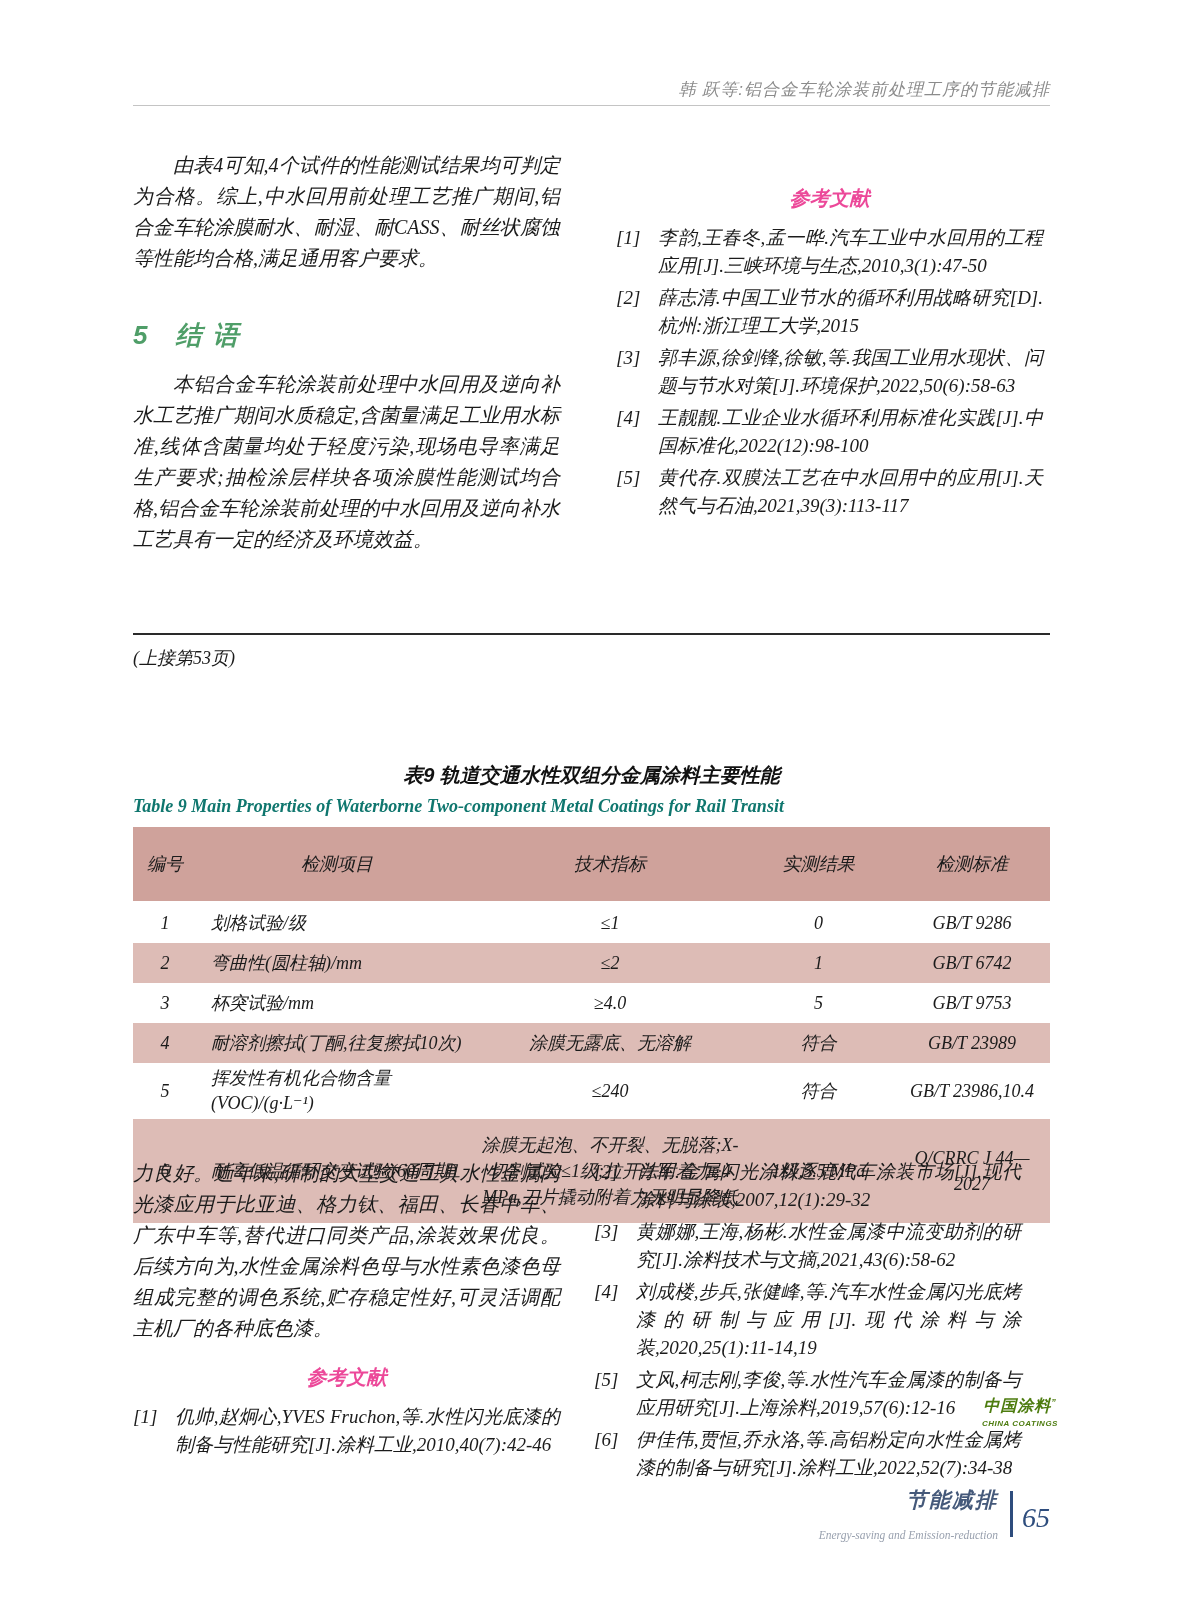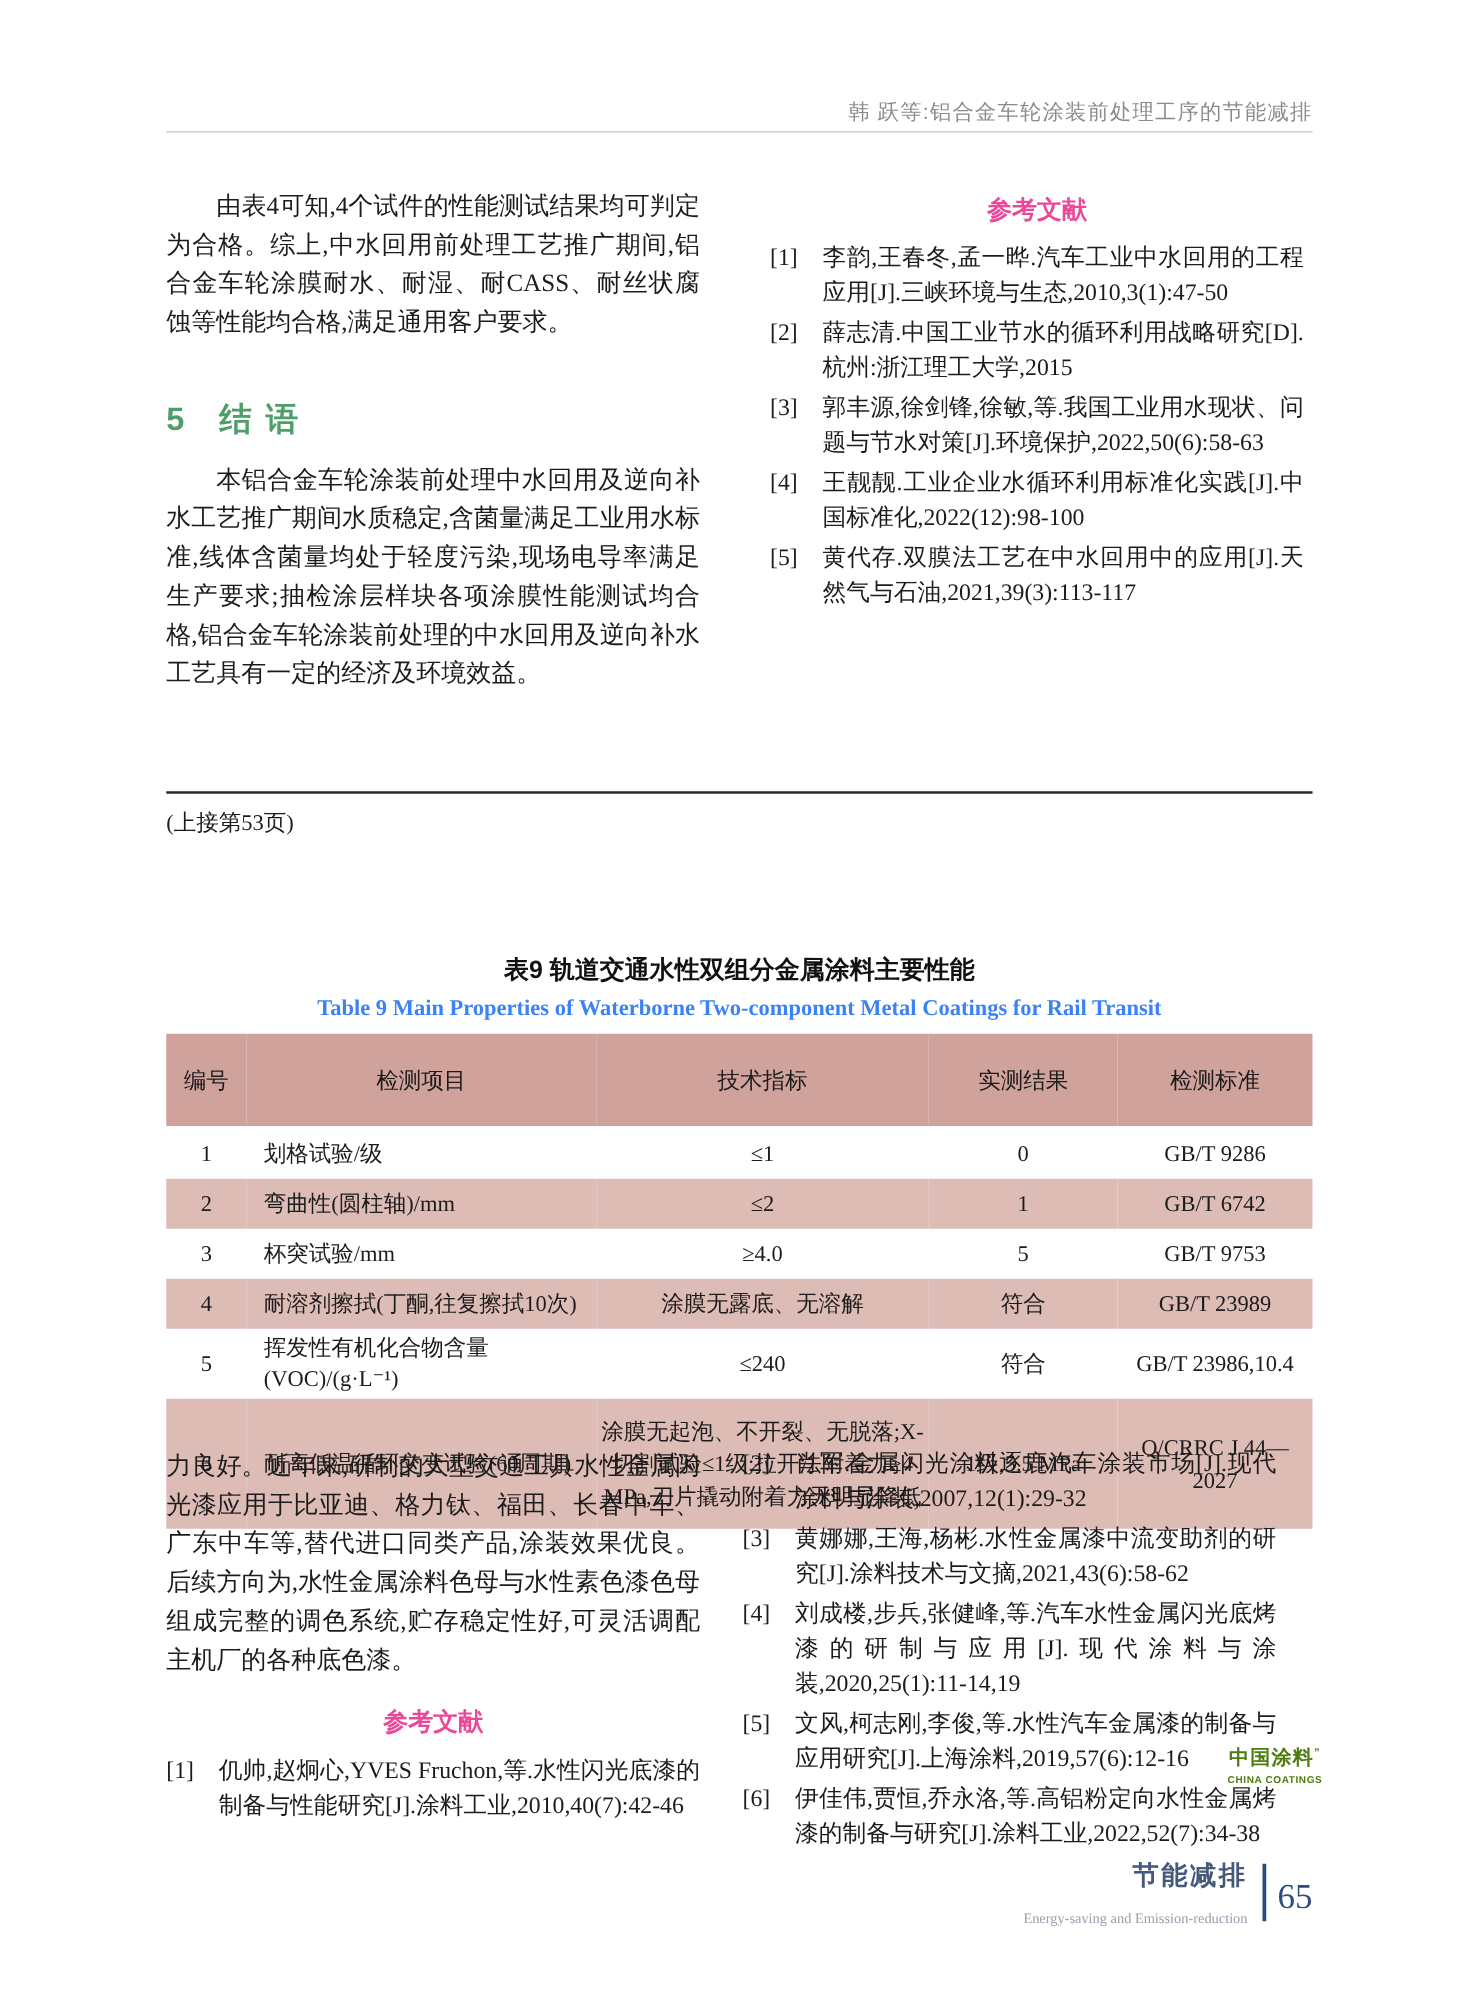--- a/index.html
+++ b/index.html
@@ -1,27 +1,27 @@
 <!DOCTYPE html>
 <html><head>
 <meta charset="utf-8">
 <style>
   html,body{margin:0;padding:0;background:#ffffff;}
   .page{
     position:relative;width:1187px;height:1600px;background:#ffffff;
-    font-family:"Liberation Serif","DejaVu Serif",serif;color:#1b1b1b;overflow:hidden;
+    font-family:"Liberation Serif","DejaVu Serif",serif;color:#1b1b1b;overflow:hidden;font-style:italic;
   }
   
   .running-title{
     position:absolute;top:78px;right:137px;font-size:17px;color:#8b8b8b;
     font-family:"Liberation Sans","DejaVu Sans",sans-serif;letter-spacing:1px;
   }
   .header-rule{position:absolute;top:105px;left:133px;width:917px;height:1px;background:#c4c4c4;}
   
-  .top-columns{position:absolute;top:150px;left:133px;width:917px;display:flex;gap:56px;}
+  .top-columns{position:absolute;top:150px;left:133px;width:917px;display:flex;gap:56px;align-items:center;}
   .bottom-columns{position:absolute;top:1158px;left:133px;width:917px;display:flex;gap:34px;}
   .col{width:427px;}
   .body-para{font-size:20px;line-height:31px;text-align:justify;margin:0;text-indent:2em;}
   .body-para.no-indent{text-indent:0;}
   .section-heading{
     margin:44px 0 16px 0;font-family:"Liberation Sans","DejaVu Sans",sans-serif;
     font-weight:bold;font-size:26px;color:#4f9e68;letter-spacing:2px;
   }
   .section-heading .num{margin-right:26px;}
   .refs-heading{
@@ -34,21 +34,21 @@
   .ref-text{flex:1;}
   
   .mid-divider{position:absolute;top:633px;left:133px;width:917px;height:2px;background:#2a2a2a;}
   .continued-note{position:absolute;top:646px;left:133px;font-size:18px;color:#1b1b1b;}
   
   .table-block{position:absolute;top:762px;left:133px;width:917px;}
   .table-title-zh{
     text-align:center;font-weight:bold;font-size:20px;color:#111;
     font-family:"Liberation Sans","DejaVu Sans",sans-serif;
   }
-  .table-title-en{text-align:center;font-weight:bold;font-size:18px;margin-top:7px;color:#3b82f6;}
+  .table-title-en{text-align:left;font-weight:bold;font-size:18px;margin-top:7px;color:#0f766e;}
   table.t9{width:100%;border-collapse:collapse;margin-top:10px;font-size:18px;}
   table.t9 th{
     background:#cfa29b;font-weight:normal;height:42px;border-bottom:2px solid #ffffff;
     padding:16px 4px;text-align:center;
   }
   table.t9 td{padding:2px 4px;text-align:center;vertical-align:middle;}
   table.t9 tr.alt{background:#ddbcb6;}
   table.t9 td.item{text-align:left;padding-left:14px;}
   table.t9 tr.r-short td{height:36px;}
   table.t9 tr.r-mid td{height:52px;line-height:25px;}

